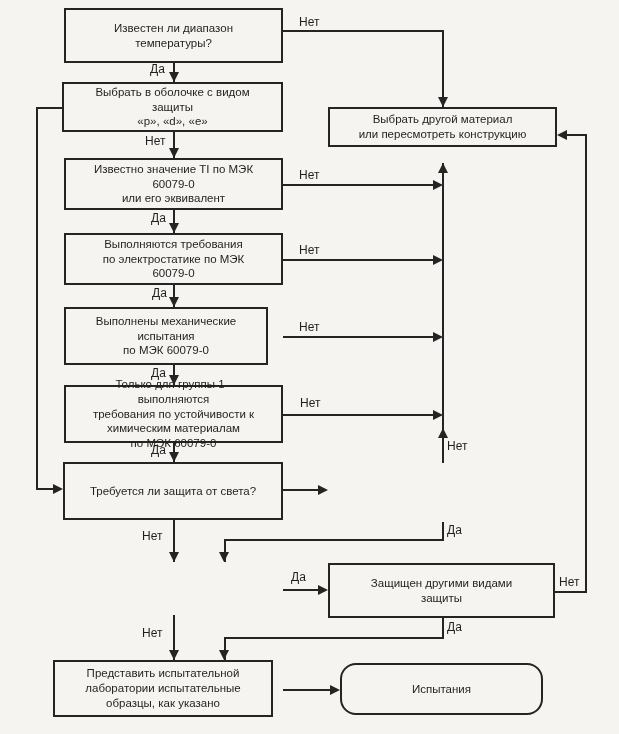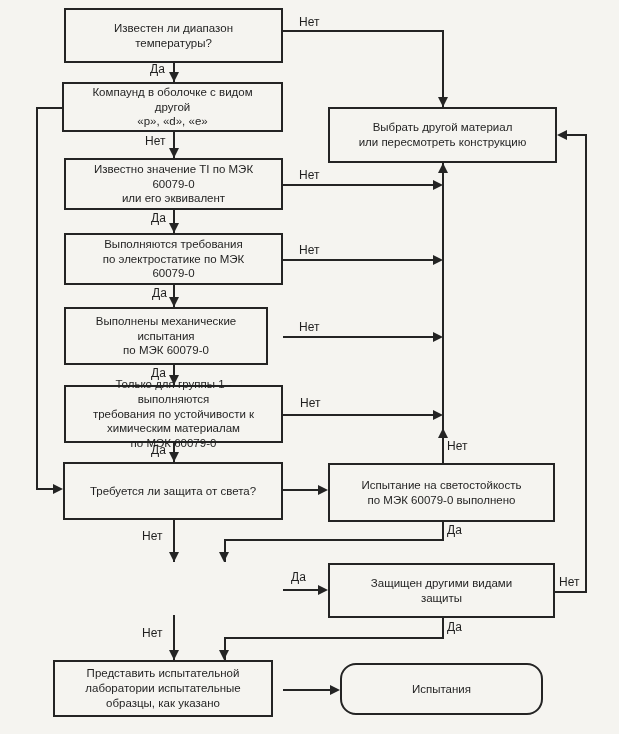--- a/index.html
+++ b/index.html
@@ -44,21 +44,21 @@
   }
 </style>
 </head>
 <body>
 
 <div class="canvas">
 
   <div class="node" style="left:64px;top:8px;width:219px;height:55px;">Известен ли диапазон
 температуры?</div>
 
-  <div class="node" style="left:62px;top:82px;width:221px;height:50px;">Компаунд в оболочке с видом другой
+  <div class="node" style="left:62px;top:82px;width:221px;height:50px;">Выбрать в оболочке с видом защиты
 «р», «d», «е»</div>
 
   <div class="node" style="left:64px;top:158px;width:219px;height:52px;">Известно значение TI по МЭК 60079-0
 или его эквивалент</div>
 
   <div class="node" style="left:64px;top:233px;width:219px;height:52px;">Выполняются требования
 по электростатике по МЭК 60079-0</div>
 
   <div class="node" style="left:64px;top:307px;width:204px;height:58px;">Выполнены механические испытания
 по МЭК 60079-0</div>
@@ -68,25 +68,23 @@
 химическим материалам
 по МЭК 60079-0</div>
 
   <div class="node" style="left:63px;top:462px;width:220px;height:58px;">Требуется ли защита от света?</div>
 
 
   <div class="node" style="left:53px;top:660px;width:220px;height:57px;">Представить испытательной
 лаборатории испытательные
 образцы, как указано</div>
 
-  <div class="node" style="left:328px;top:107px;width:229px;height:56px;">Выбрать другой материал
+  <div class="node" style="left:328px;top:107px;width:229px;height:40px;">Выбрать другой материал
 или пересмотреть конструкцию</div>
 
-  <div class="node" style="left:328px;top:463px;width:227px;height:59px;">Испытание на светостойкость
-по МЭК 60079-0 выполнено</div>
 
   <div class="node rounded" style="left:340px;top:663px;width:203px;height:52px;">Испытания</div>
 
   <div class="node" style="left:328px;top:563px;width:227px;height:55px;">Защищен другими видами защиты</div>
 
   <div class="vl" style="left:173px;top:63px;height:19px;"></div>
   <div class="ah ah-down" style="left:169px;top:72px;"></div>
 
   <div class="vl" style="left:173px;top:132px;height:26px;"></div>
   <div class="ah ah-down" style="left:169px;top:148px;"></div>

